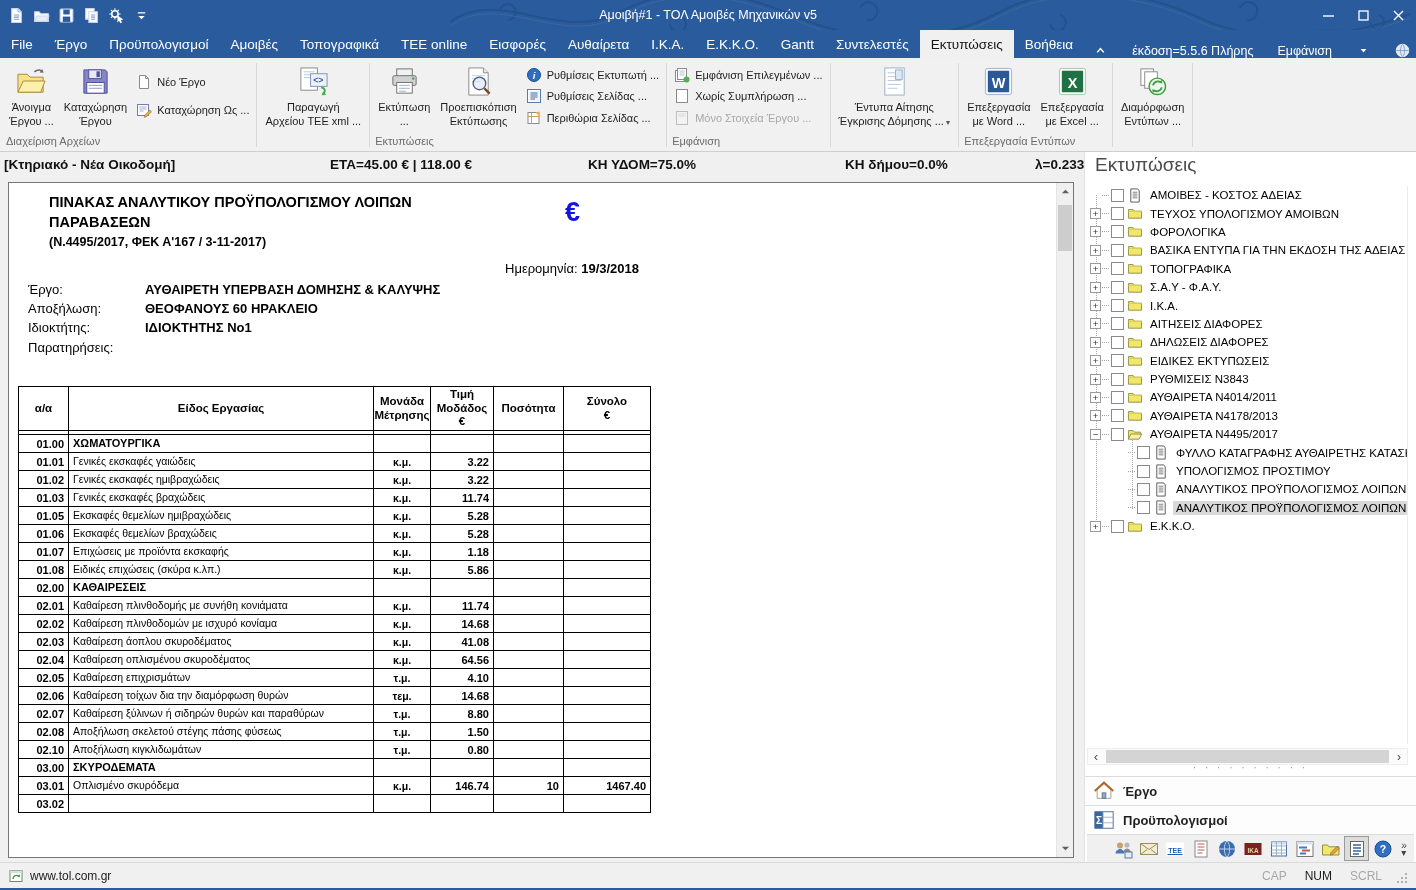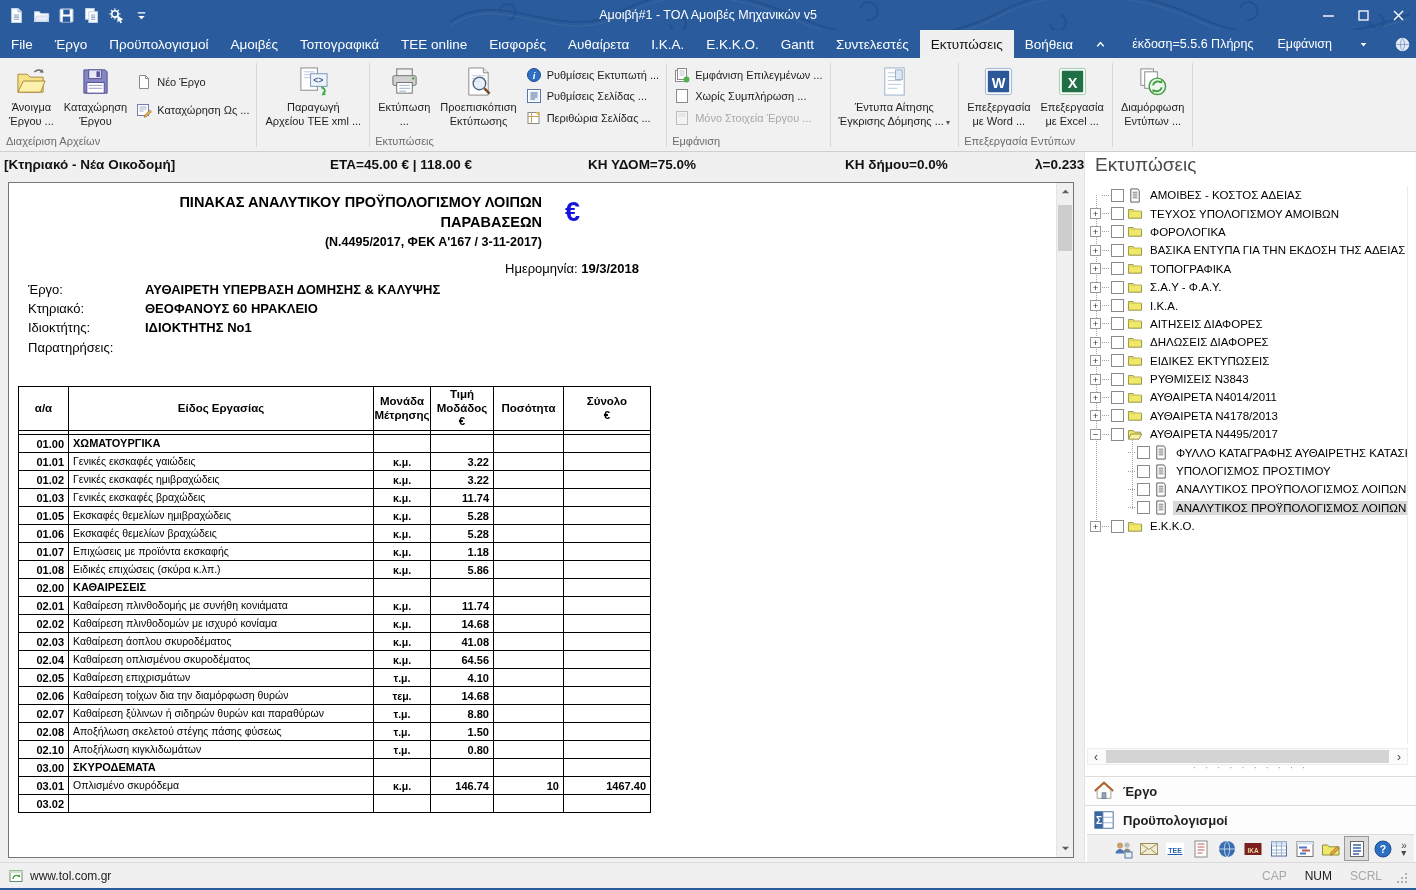--- a/index.html
+++ b/index.html
@@ -16,21 +16,21 @@
   .win-title{position:absolute;left:0;right:0;top:0;height:30px;line-height:30px;text-align:center;font-size:12.5px;z-index:1}
   .winbtns{position:absolute;right:0;top:0;height:30px;display:flex;z-index:3}
   .winbtn{width:35px;height:30px;display:flex;align-items:center;justify-content:center;color:#fff;font-size:13px}
   .winbtn svg{width:11px;height:11px}
 
   
   .menubar{position:relative;height:28px;background:#2a5b9c;display:flex;color:#fff;font-size:13.5px;z-index:2}
   .menu-items{display:flex;height:28px;z-index:2}
   .menu-item{padding:0 11px;display:flex;align-items:center;white-space:nowrap;cursor:default}
   .menu-item.active{background:#f0f0f0;color:#141414}
-  .menu-right{position:absolute;right:6px;top:0;height:28px;display:flex;align-items:center;gap:24px;font-size:12.5px;z-index:2}
+  .menu-right{position:absolute;right:6px;top:0;height:28px;display:flex;align-items:flex-end;gap:24px;font-size:12.5px;z-index:2}
   .menu-right .mi{display:flex;align-items:center}
   .menu-right svg{width:15px;height:15px}
 
   
   .ribbon{height:94px;background:#f1f1f2;border-bottom:1px solid #cfcfcf;display:flex;align-items:stretch;padding:1px 2px 0 2px;position:relative;overflow:hidden}
   .rib-section{display:flex;flex-direction:column}
   .rib-items{flex:1;display:flex;align-items:flex-start;padding:2px 2px 0 2px}
   .rib-caption{height:17px;text-align:left;font-size:11px;color:#6b6b6b;line-height:14px;white-space:nowrap;padding:0 4px}
   .rib-sep{width:1px;background:#d8d8d9;margin:4px 1px}
   .rib-big{display:flex;flex-direction:column;align-items:center;padding:2px 5px;font-size:11px;color:#1e1e1e;text-align:center;height:72px}
@@ -45,21 +45,21 @@
   .rib-small.disabled{color:#a8a8a8}
 
   
   .main{position:relative;height:710px;display:flex;background:#f0f0f0}
   .left{width:1084px;position:relative;background:#f0f0f0}
   .infobar{position:relative;height:28px;font-size:13.5px;font-weight:bold;color:#111}
   .infobar span{position:absolute;top:5px;white-space:nowrap}
 
   .docarea{position:absolute;left:8px;top:30px;width:1066px;height:676px;background:#fff;border:1px solid #767676;overflow:hidden}
   .doc-content{position:absolute;left:0;top:0;right:17px;bottom:0;overflow:hidden;color:#000}
-  .doc-title{position:absolute;left:28px;top:10px;width:505px;text-align:right;font-weight:bold;font-size:14.5px;line-height:1.35}
+  .doc-title{position:absolute;left:40px;top:10px;width:505px;text-align:left;font-weight:bold;font-size:14.5px;line-height:1.35}
   .doc-subtitle{font-size:12.5px;margin-top:2px}
   .doc-euro{position:absolute;left:556px;top:14px;color:#1414dd;font-size:27px;font-weight:bold}
   .doc-date{position:absolute;left:496px;top:78px;font-size:13px}
   .doc-date b{font-weight:bold}
   .doc-fields{position:absolute;left:19px;top:97px;font-size:13px;line-height:19.2px}
   .doc-fields .frow{display:flex}
   .doc-fields .flab{width:117px}
   .doc-fields .fval{font-weight:bold}
 
   table.doctable{position:absolute;left:9px;top:203px;border-collapse:collapse;table-layout:fixed}
@@ -498,21 +498,21 @@
           <div class="doc-date">
             <span>Ημερομηνία:</span>
             <b>19/3/2018</b>
           </div>
           <div class="doc-fields" id="docfields">
               <div class="frow">
                 <span class="flab">Έργο:</span>
                 <span class="fval">ΑΥΘΑΙΡΕΤΗ ΥΠΕΡΒΑΣΗ ΔΟΜΗΣΗΣ &amp; ΚΑΛΥΨΗΣ</span>
               </div>
               <div class="frow">
-                <span class="flab">Κτηριακό:</span>
+                <span class="flab">Αποξήλωση:</span>
                 <span class="fval">ΘΕΟΦΑΝΟΥΣ 60 ΗΡΑΚΛΕΙΟ</span>
               </div>
               <div class="frow">
                 <span class="flab">Ιδιοκτήτης:</span>
                 <span class="fval">ΙΔΙΟΚΤΗΤΗΣ Νο1</span>
               </div>
               <div class="frow">
                 <span class="flab">Παρατηρήσεις:</span>
                 <span class="fval"></span>
               </div>

